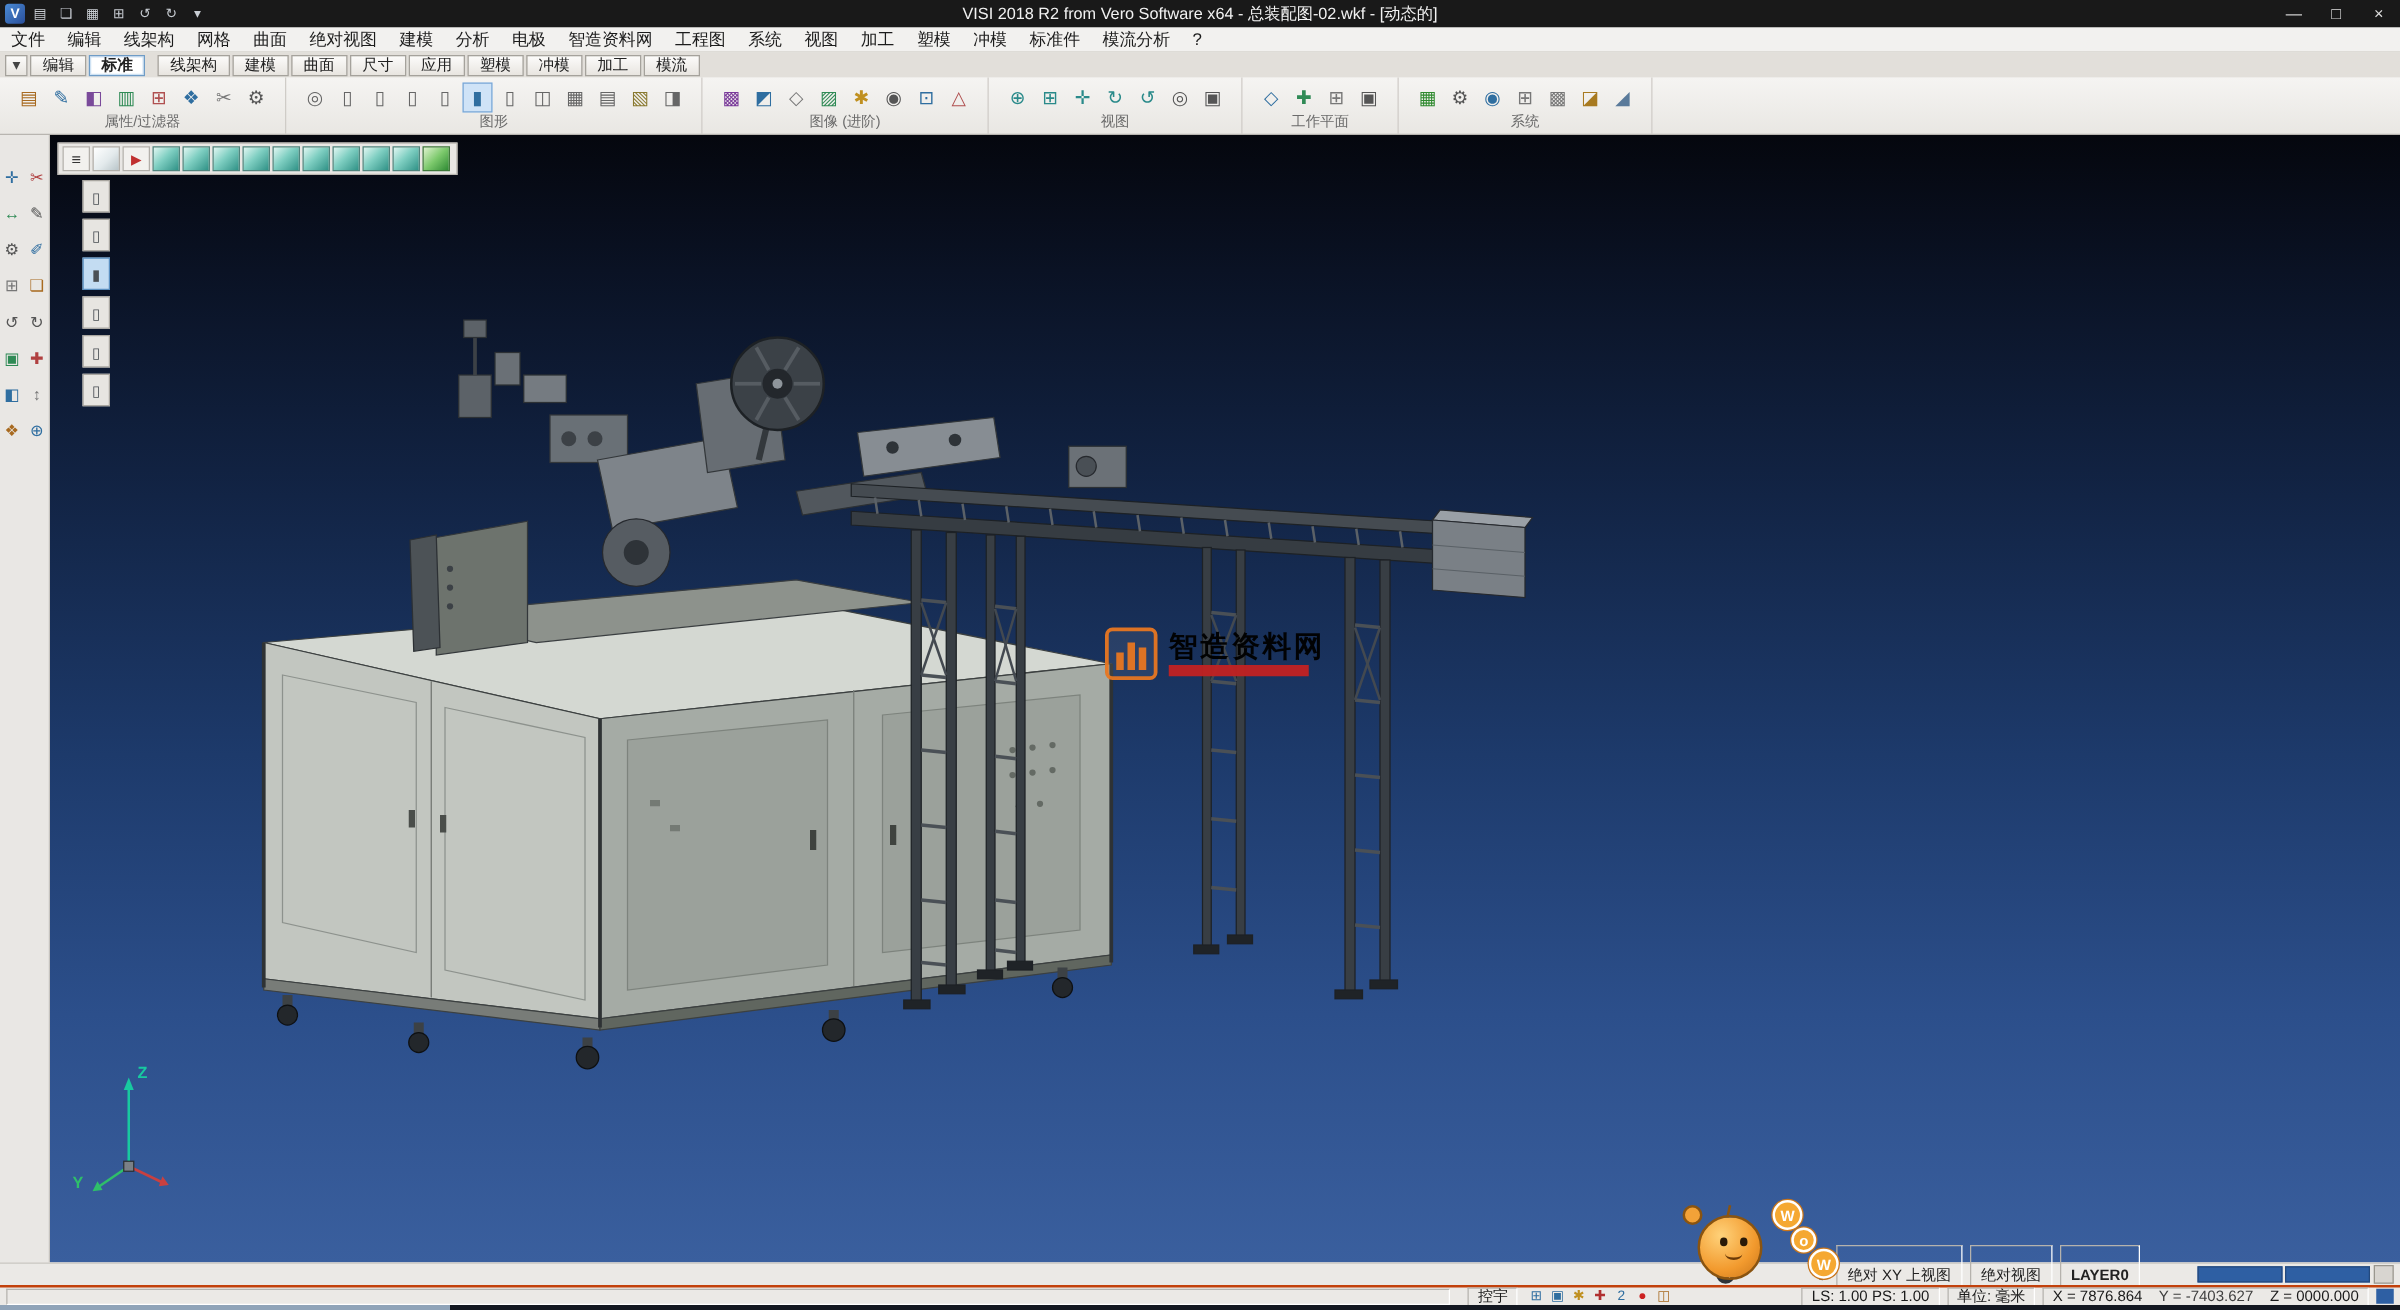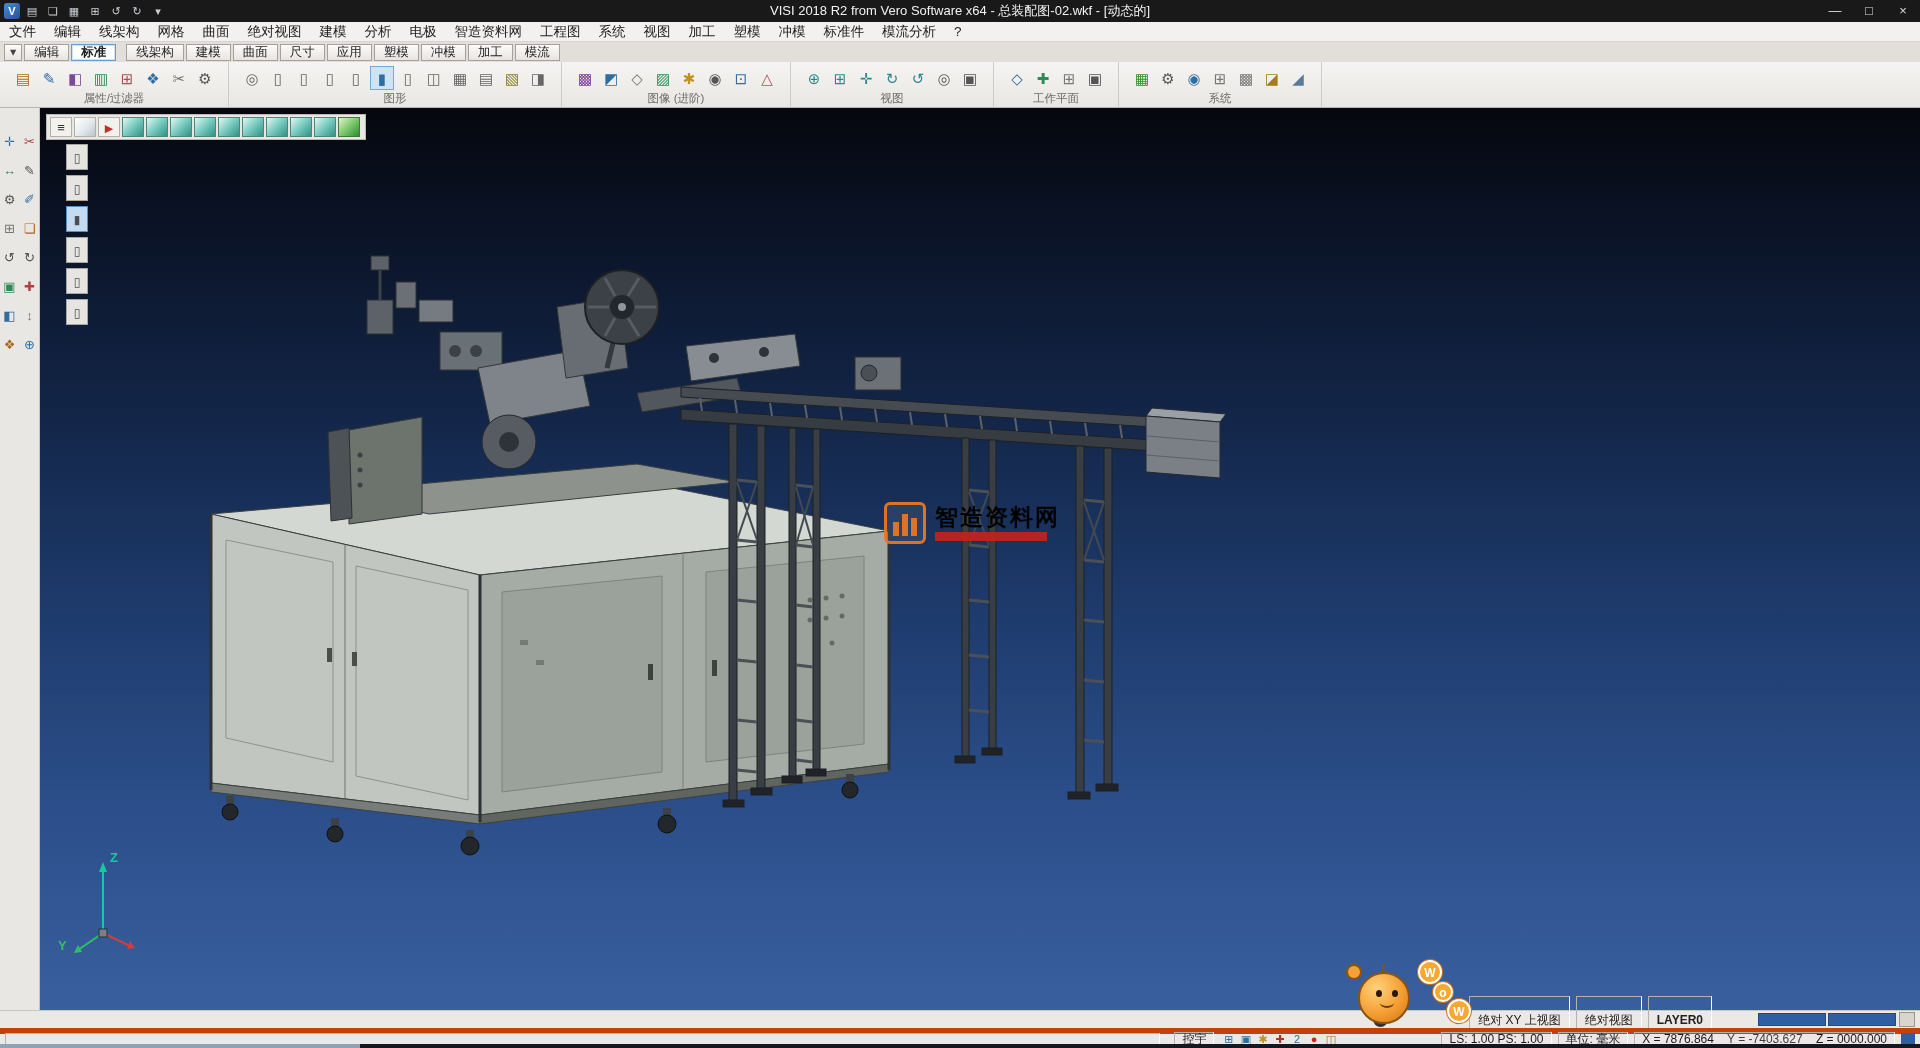--- a/index.html
+++ b/index.html
@@ -99,21 +99,21 @@
     line-height:15px; text-align:center; }
   .magnifier { margin-left:64px; font-size:13px; color:#444; }
   .su-field { margin-left:6px; padding:16px 8px; height:14px; line-height:14px; border:1px solid;
     border-color:#b5b2ad #ffffff #ffffff #b5b2ad; white-space:nowrap; }
   .su-field.layer { font-weight:bold; }
   .blue-bar { width:66px; height:11px; background:#2e5fa3; border:1px solid #23497e; margin-left:2px; }
   .blue-bar.first { margin-left:46px; }
   .su-endbtn { width:14px; height:13px; background:#d8d5d0; border:1px solid #9a978f; margin-left:3px; }
   .status-lower { position:absolute; left:0; bottom:4px; height:16px; width:100%; background:#ebe9e6;
     display:flex; align-items:center; font-size:12px; color:#1a1a1a; z-index:20; box-sizing:border-box;
-    padding:0 5px; border-top:6px solid #c2410c; }
+    padding:0 5px; border-top:2px solid #c2410c; }
   .sl-long-field { flex:1; height:11px; border:1px solid; border-color:#b5b2ad #ffffff #ffffff #b5b2ad; margin-right:8px; }
   .sl-field { padding:0 7px; height:13px; line-height:13px; border:1px solid;
     border-color:#b5b2ad #ffffff #ffffff #b5b2ad; margin-left:6px; white-space:nowrap; }
   .sl-icons { display:flex; align-items:center; margin-left:6px; }
   .si { width:17px; height:14px; line-height:14px; text-align:center; font-size:11px; }
   .sl-mascot-gap { width:96px; }
   .coords span { margin-right:10px; }
   .coords span:last-child { margin-right:0; }
   .coord-y { color:#404040; }
   .corner-chip { width:14px; height:12px; background:#2e5fa3; margin-left:6px; }

